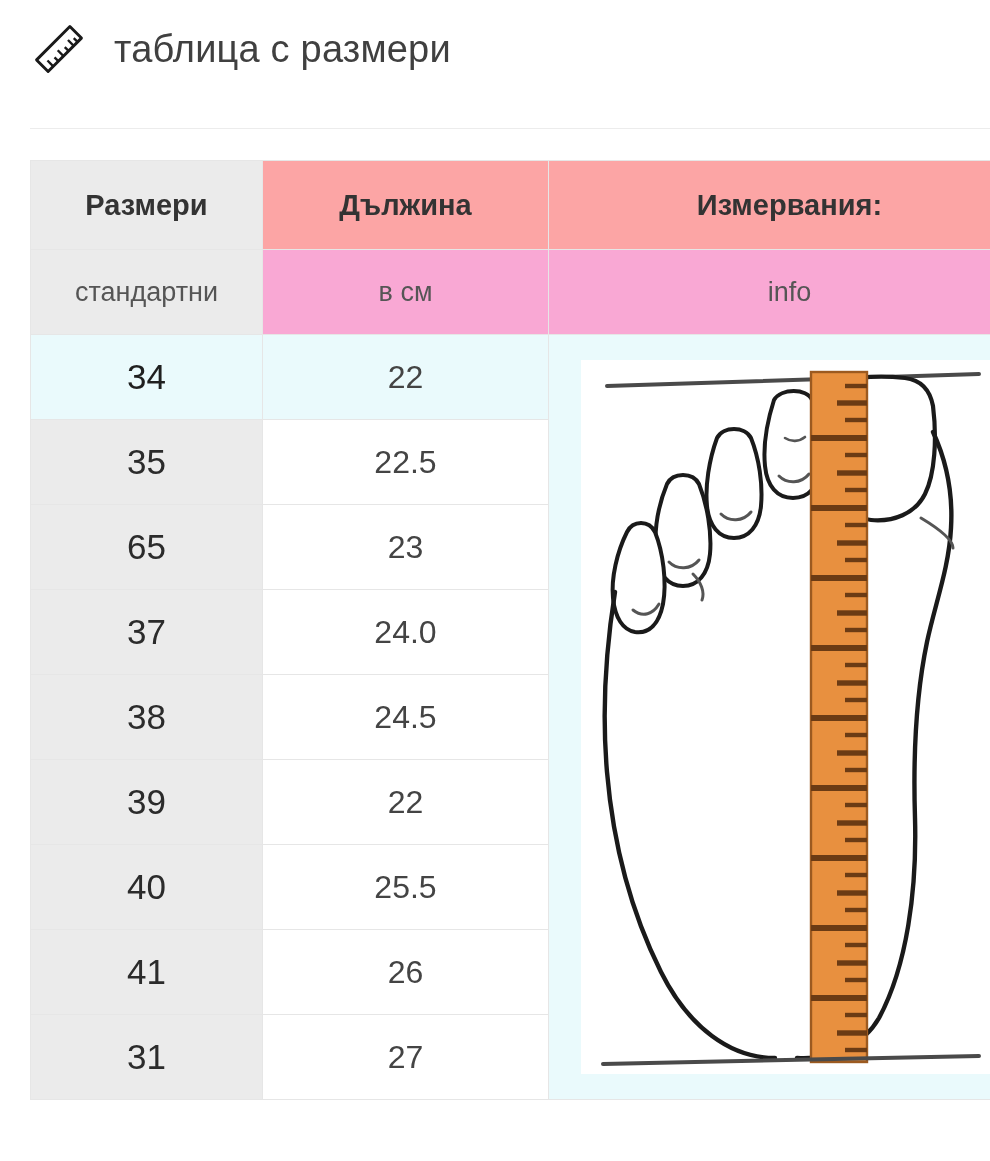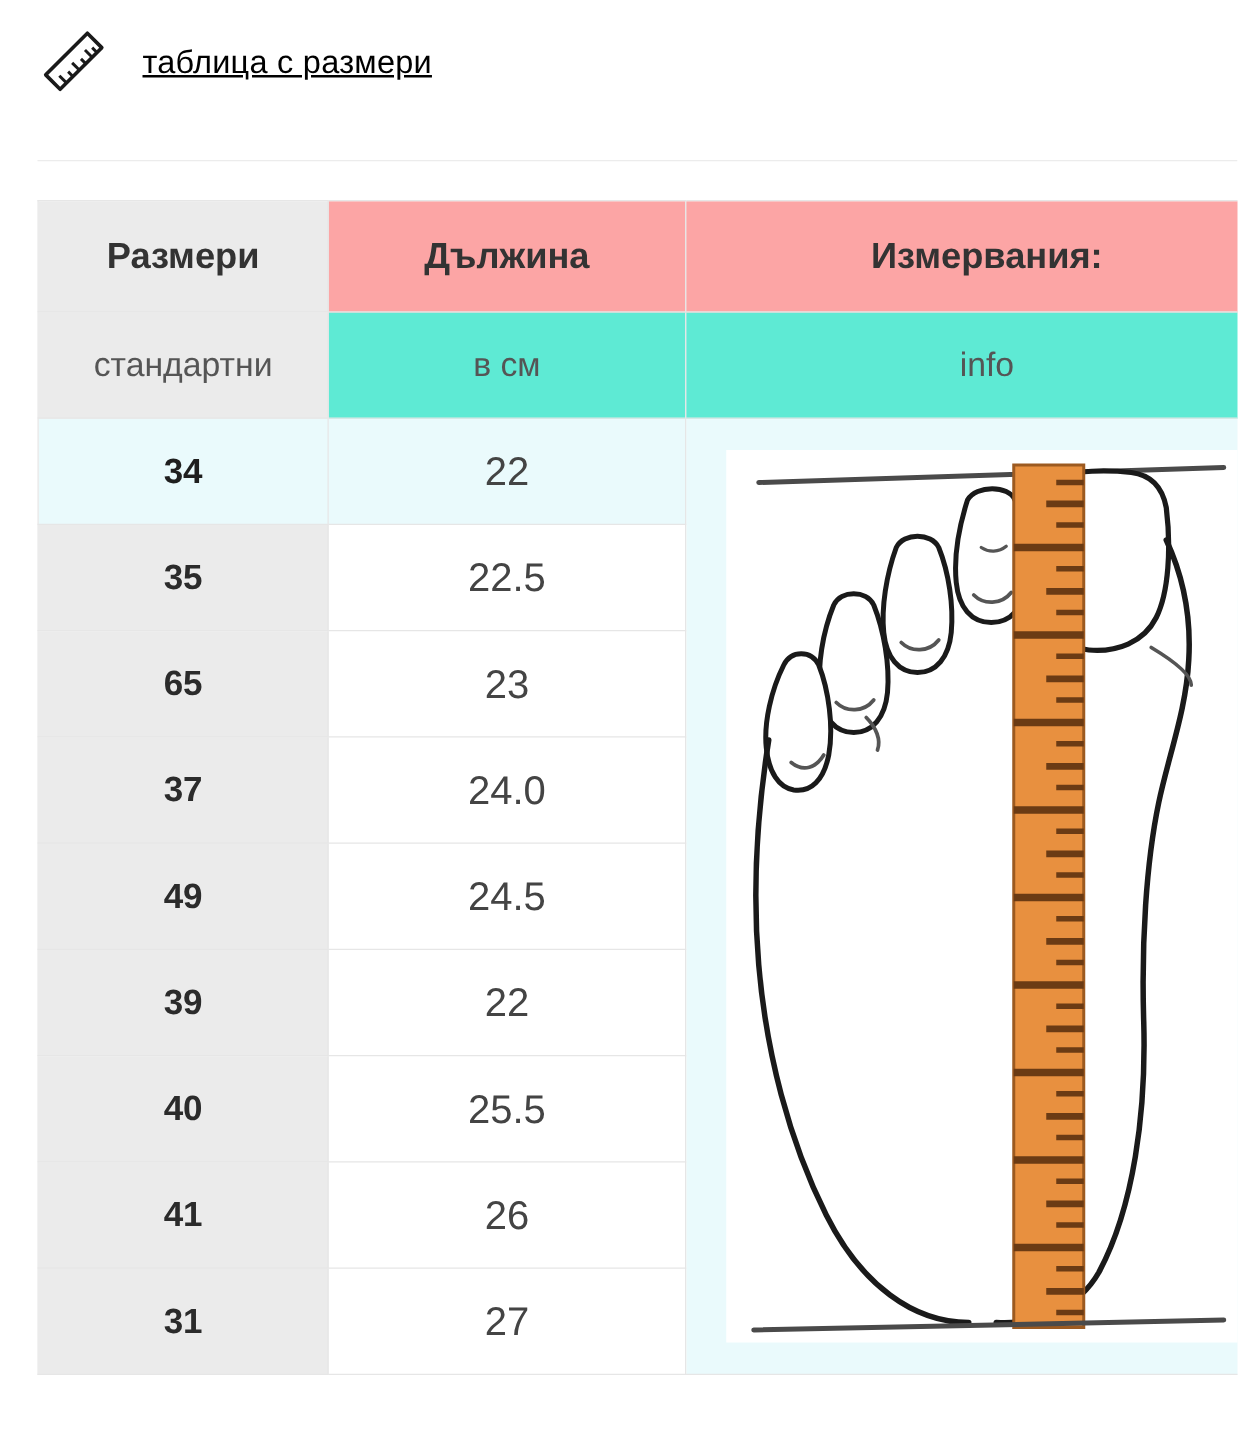--- a/index.html
+++ b/index.html
@@ -25,27 +25,26 @@
     height: 68px;
     box-sizing: border-box;
   }
   .ruler-icon {
     width: 58px;
     height: 58px;
     flex: 0 0 58px;
     display: block;
   }
   .header-title {
-    font-size: 26px;
+    font-size: 38px;
     font-weight: 400;
-    color: #000000;
+    color: #404040;
     letter-spacing: 0.2px;
     line-height: 1;
     white-space: nowrap;
-    text-decoration: underline;
   }
   .header-divider {
     position: absolute;
     left: 30px;
     top: 128px;
     width: 960px;
     height: 1px;
     background: #ececec;
   }
 
@@ -80,29 +79,29 @@
     background: #fca5a5;
   }
   .hdr-cell.is-size { background: #ebebeb; }
 
   
   .sub-cell {
     height: 84px;
     font-size: 27px;
     font-weight: 400;
     color: #555555;
-    background: #5eead4;
+    background: #f9a8d4;
   }
   .sub-cell.is-size { background: #ebebeb; }
 
   
   .cell-size {
     height: 84px;
-    font-size: 28px;
-    font-weight: 700;
+    font-size: 35px;
+    font-weight: 400;
     color: #2b2b2b;
     background: #ebebeb;
   }
   .cell-len {
     height: 84px;
     font-size: 32px;
     font-weight: 400;
     color: #444444;
     background: #ffffff;
   }
@@ -278,21 +277,21 @@
     </tr>
     <tr>
       <td class="cell-size">65</td>
       <td class="cell-len">23</td>
     </tr>
     <tr>
       <td class="cell-size">37</td>
       <td class="cell-len">24.0</td>
     </tr>
     <tr>
-      <td class="cell-size">49</td>
+      <td class="cell-size">38</td>
       <td class="cell-len">24.5</td>
     </tr>
     <tr>
       <td class="cell-size">39</td>
       <td class="cell-len">22</td>
     </tr>
     <tr>
       <td class="cell-size">40</td>
       <td class="cell-len">25.5</td>
     </tr>

